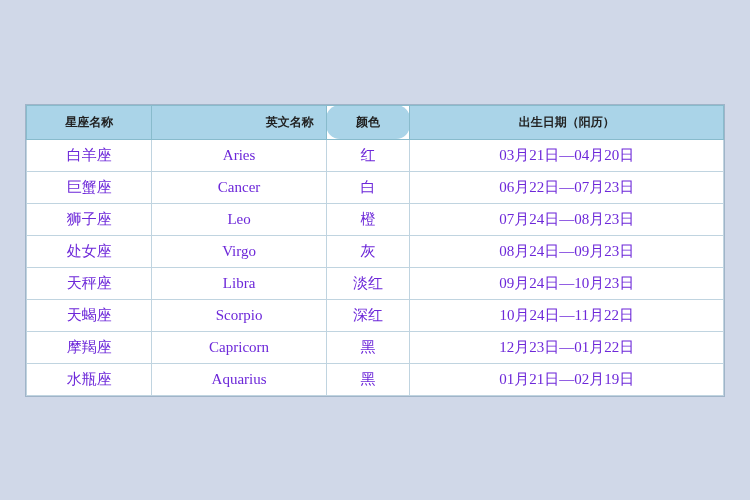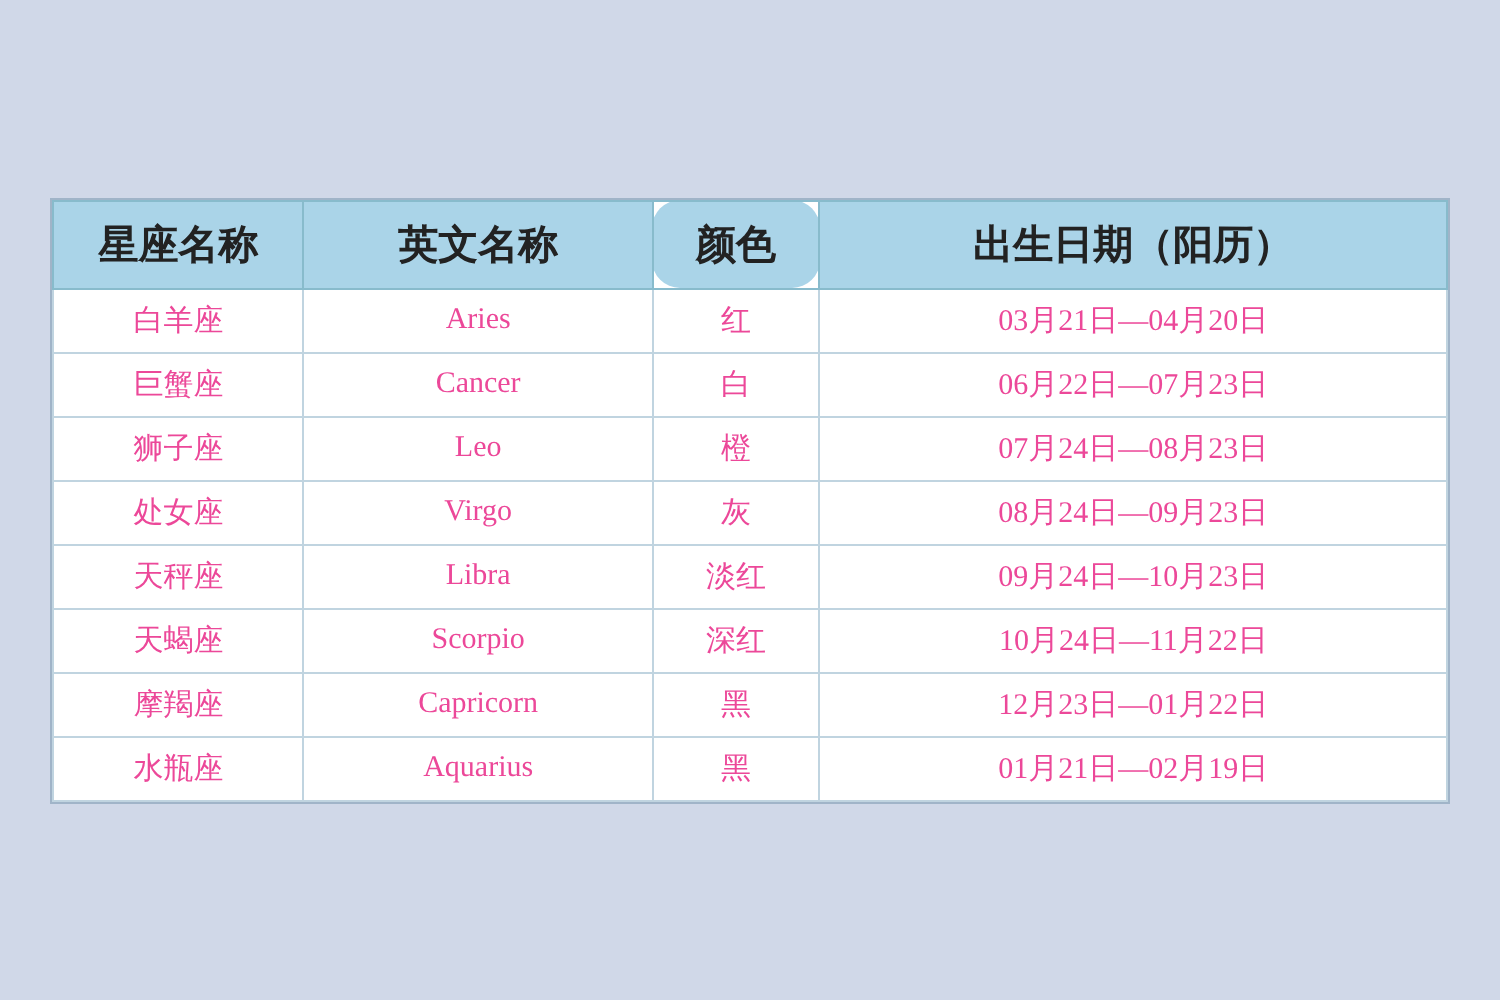--- a/index.html
+++ b/index.html
@@ -31,39 +31,39 @@
     }
 
     thead tr {
       background-color: #aad4e8;
     }
 
     thead th {
       border: 1px solid #88bbcc;
       padding: 8px 12px;
       text-align: center;
-      font-size: 20px;
+      font-size: 12px;
       font-weight: bold;
       color: #222;
     }
 
     tbody tr {
       background-color: #ffffff;
     }
 
     tbody td {
       border: 1px solid #c0d4e0;
       padding: 6px 12px;
       text-align: center;
       font-size: 15px;
-      color: #ec4899;
+      color: #6d28d9;
     }
 
     .col-chinese { width: 18%; }
-    .col-english { width: 25%; }
+    .col-english { width: 25%; text-align: right; }
     .col-color   { width: 12%; border-radius: 14px; }
     .col-date    { width: 45%; }
   </style>
 </head>
 <body>
 
 <div class="table-container">
   <table>
     <thead>
       <tr>

